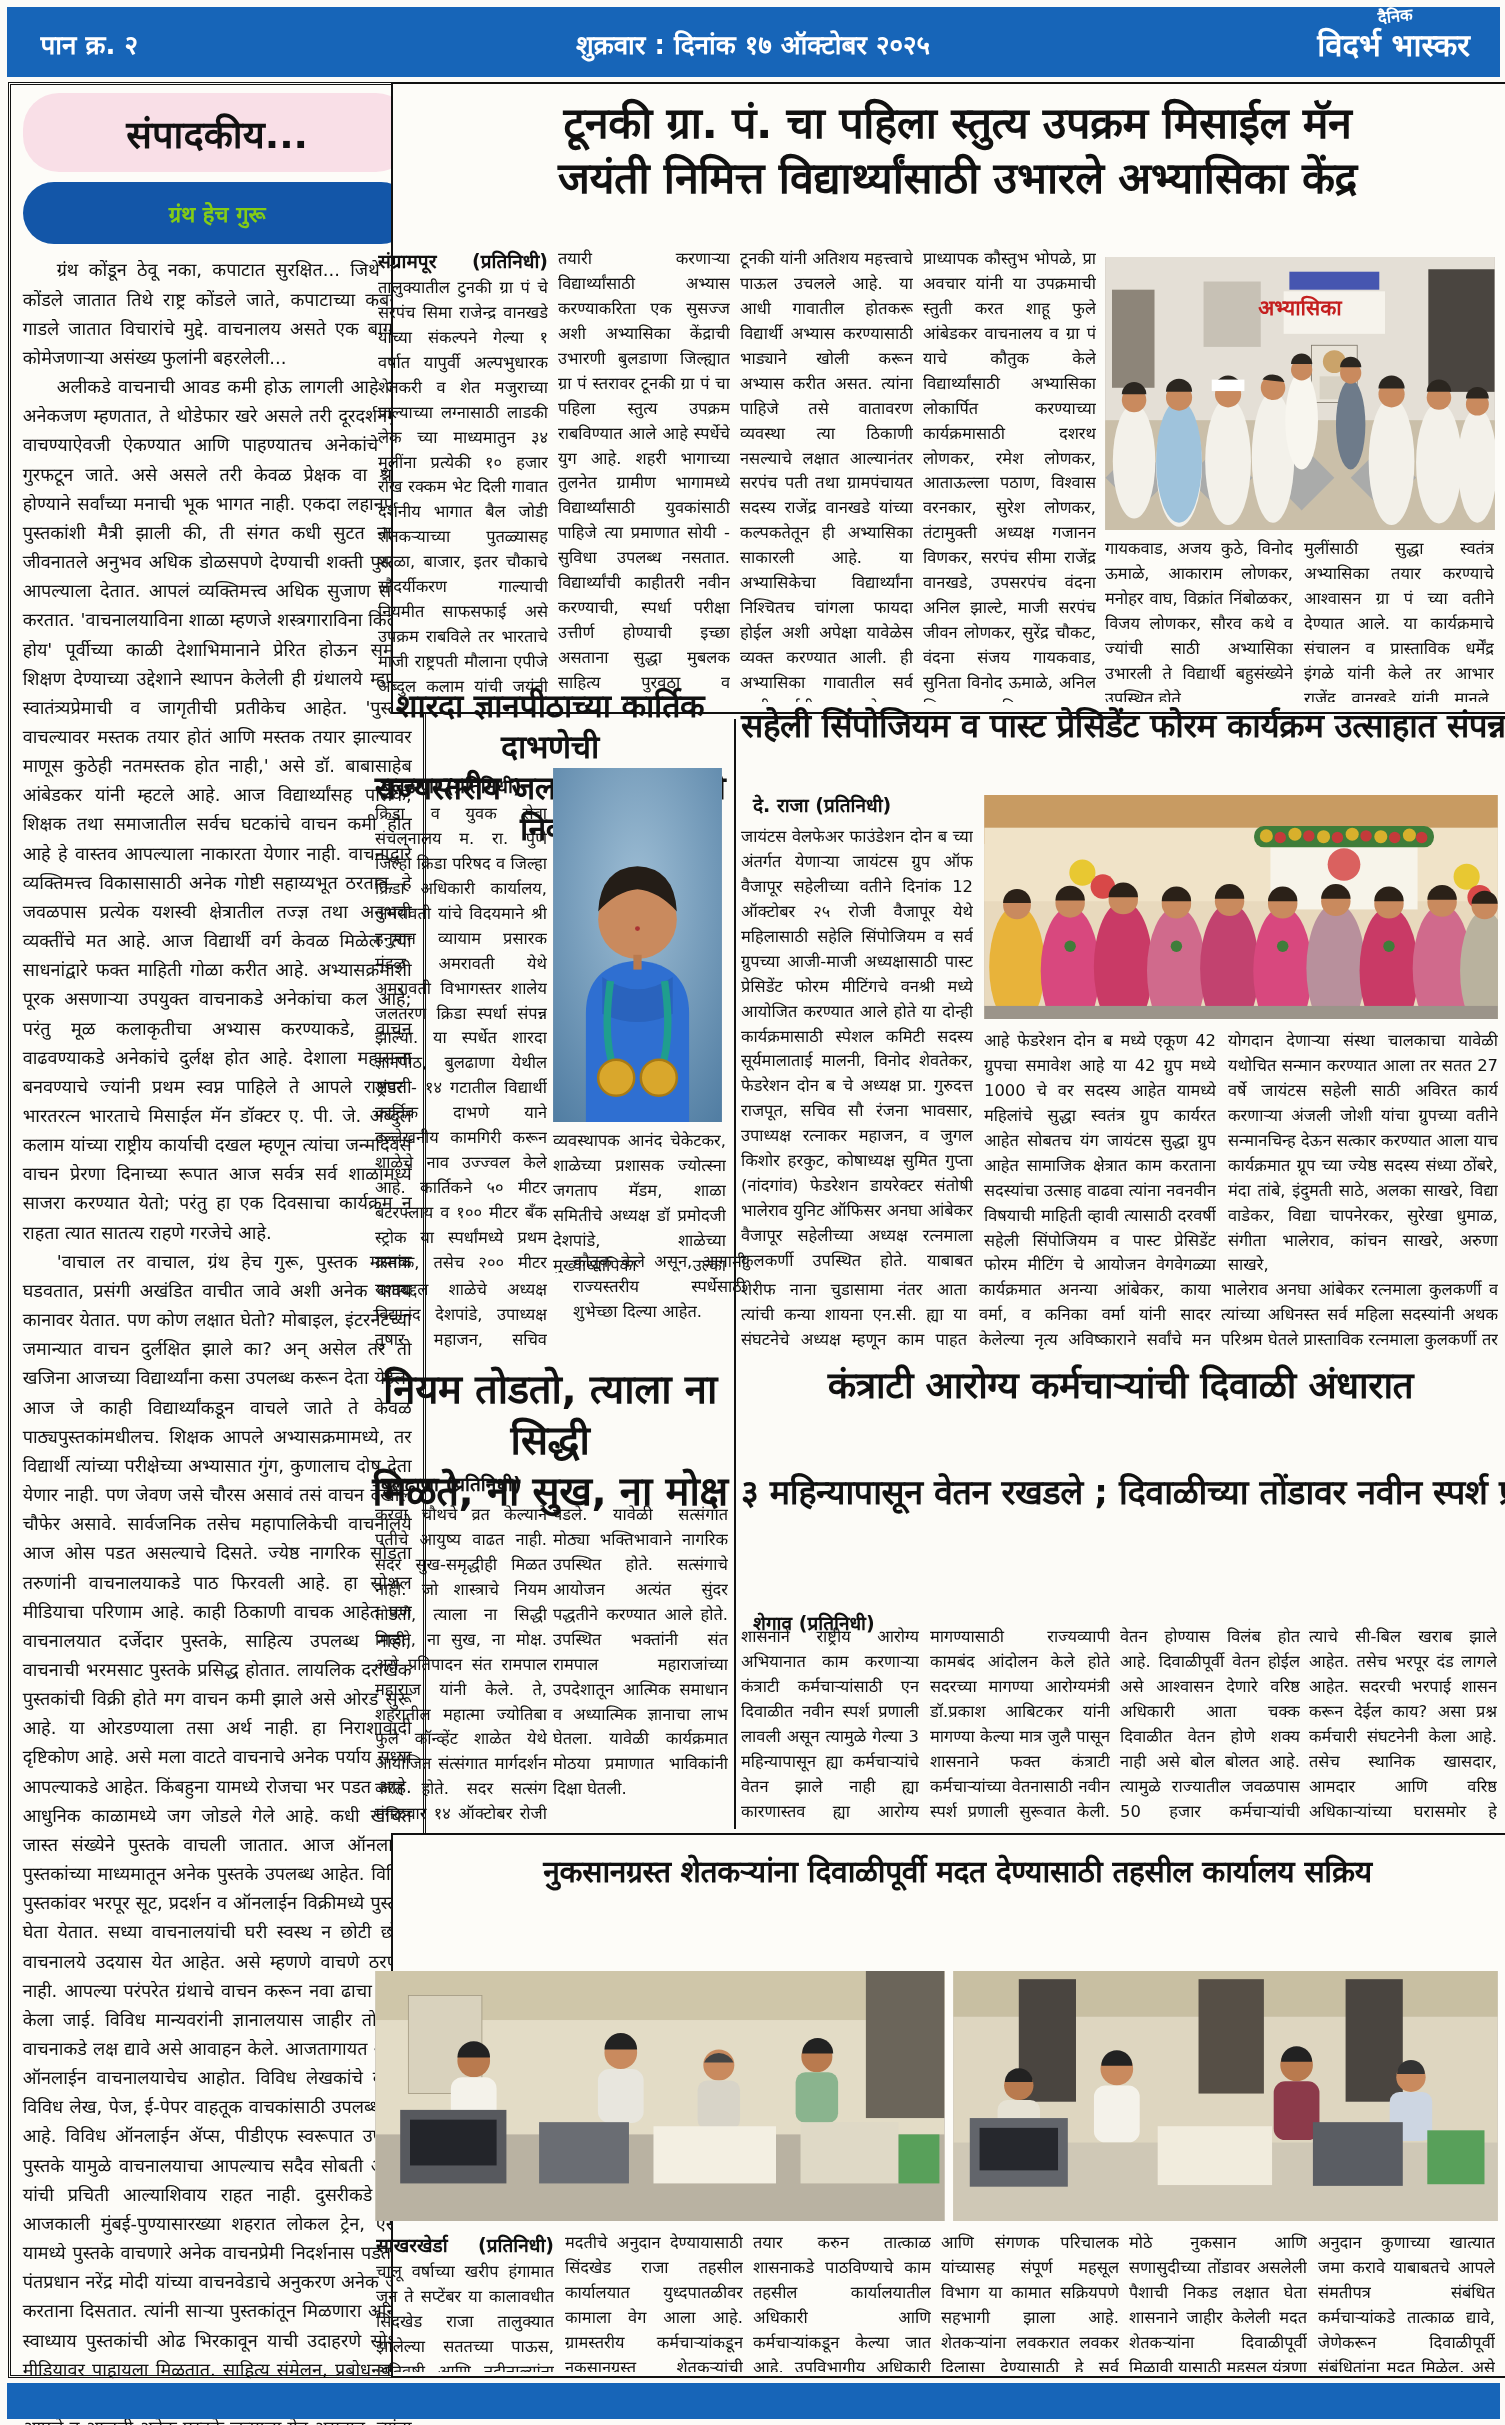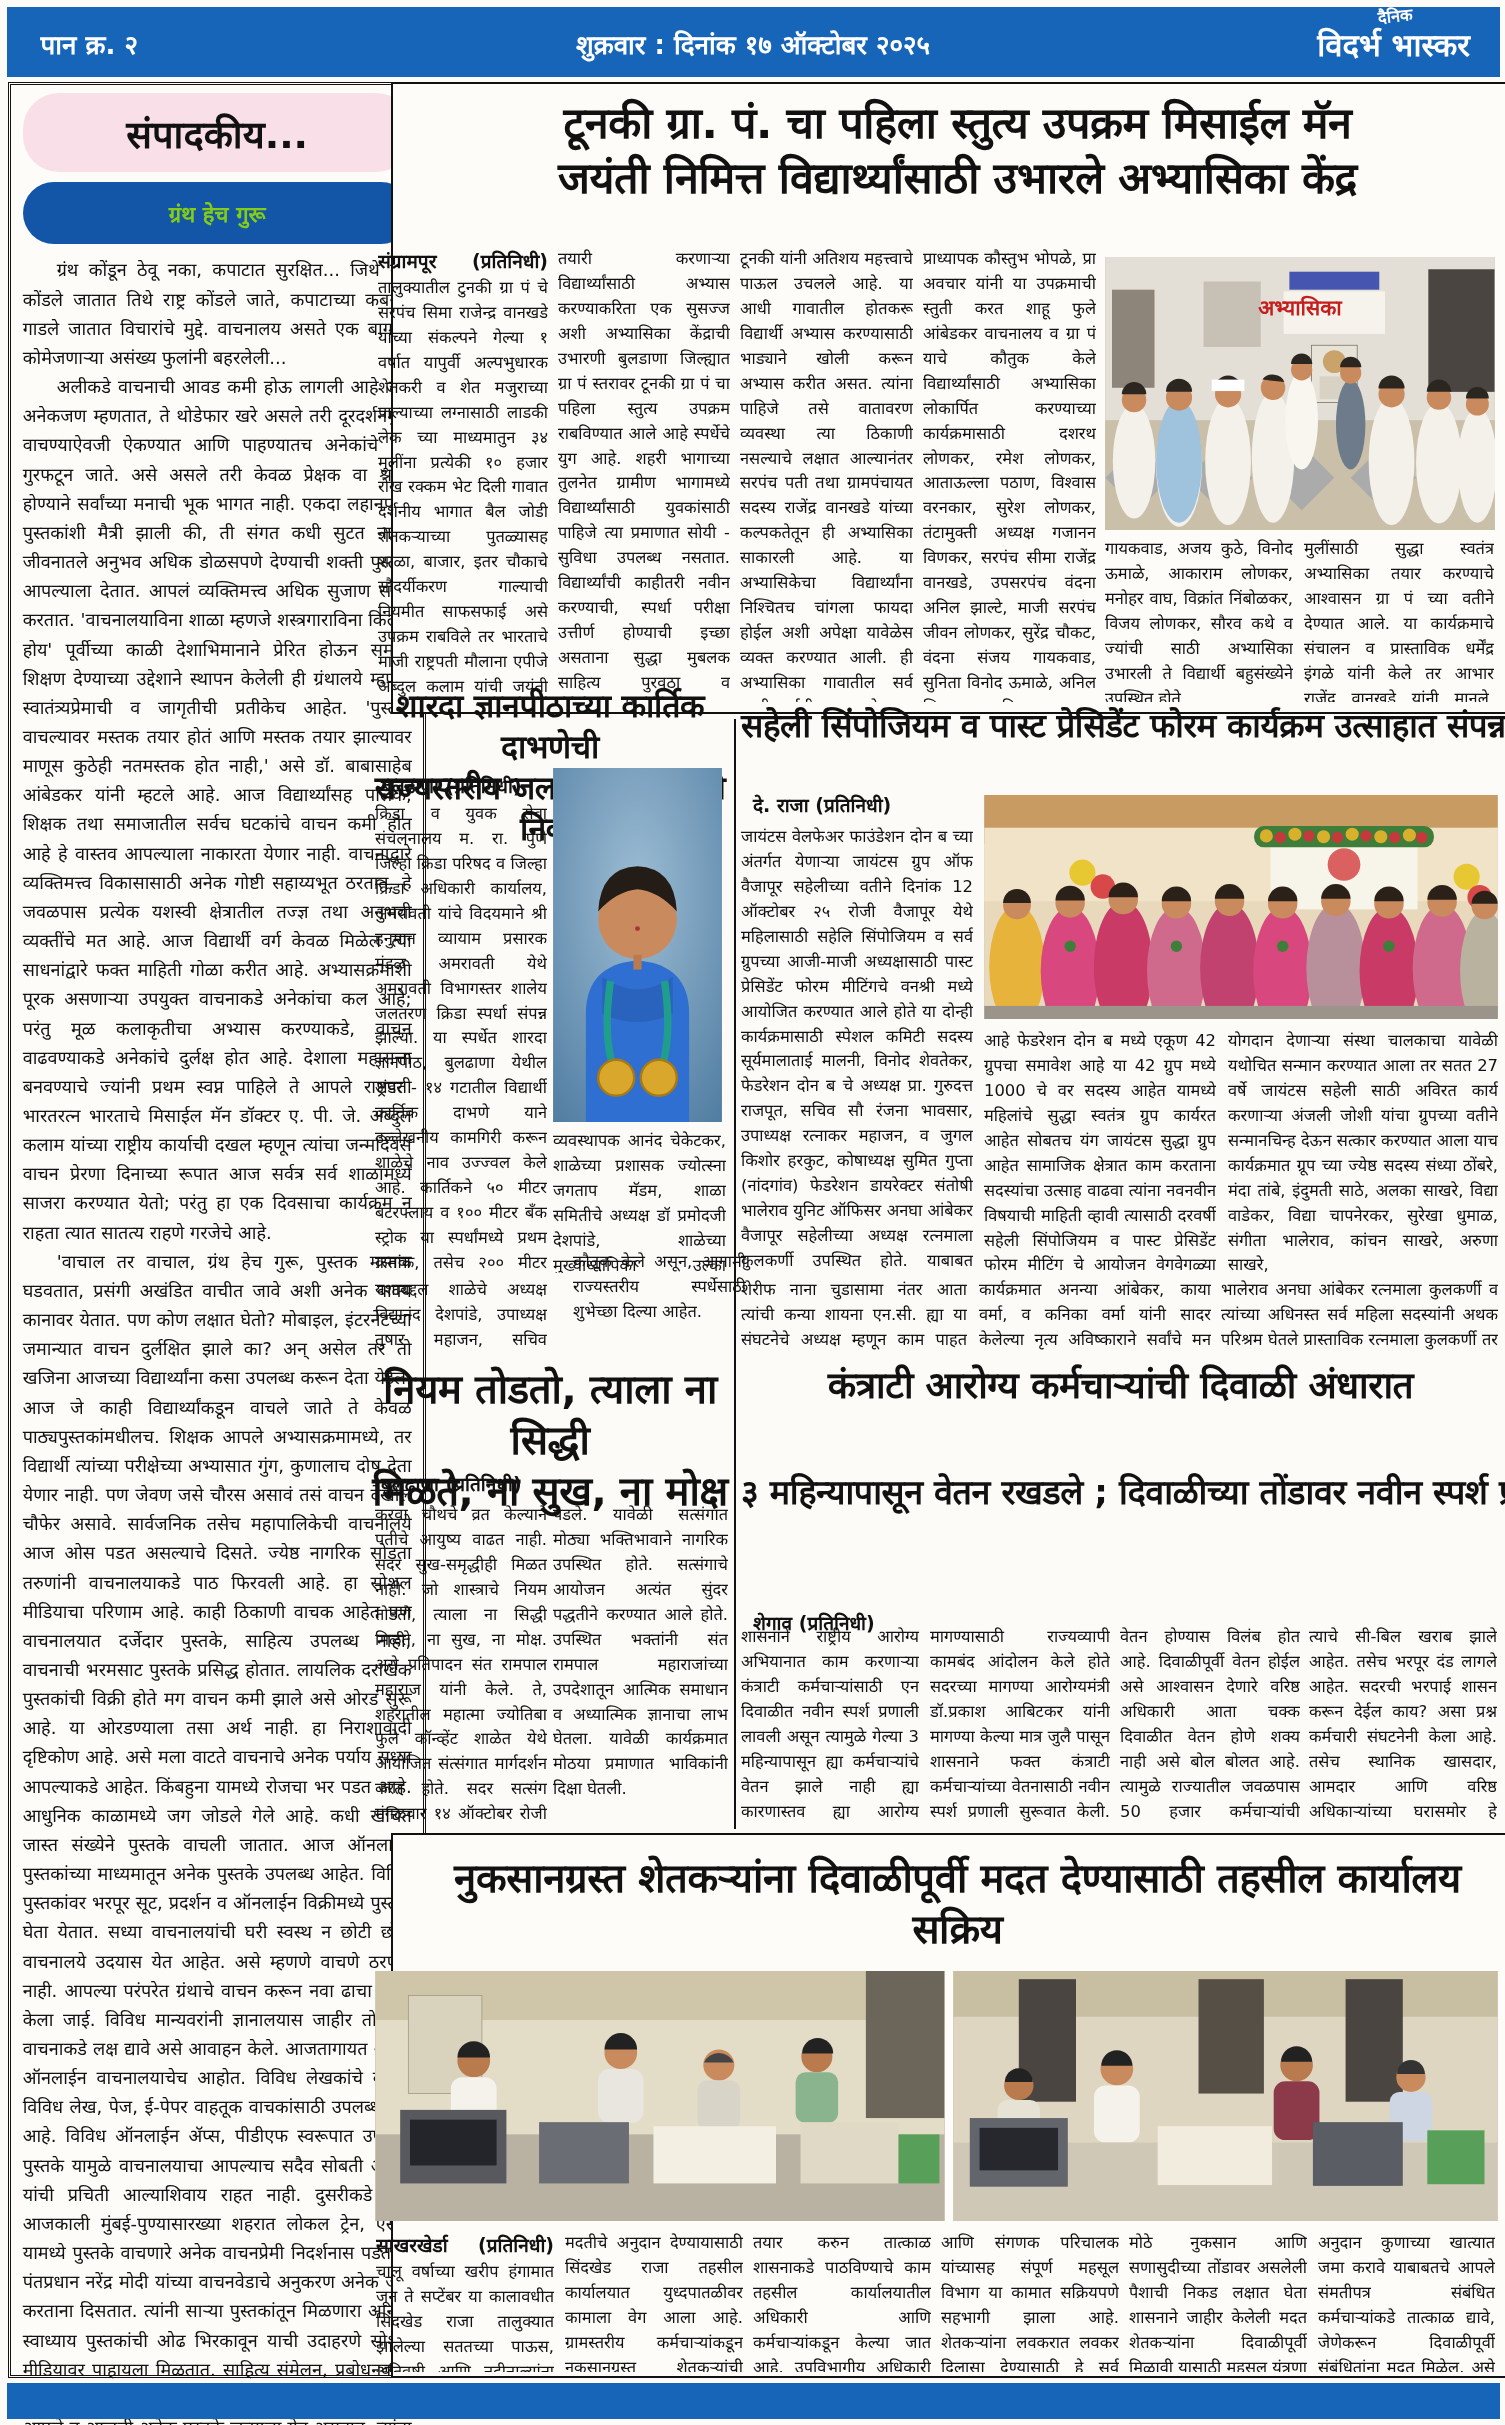--- a/index.html
+++ b/index.html
@@ -259,21 +259,21 @@
 
   <div class="abs headline" style="left:741px;top:1362px;width:759px;font-size:37px;white-space:nowrap;">कंत्राटी आरोग्य कर्मचाऱ्यांची दिवाळी अंधारात</div>
   <div class="abs headline" style="left:741px;top:1471px;width:759px;font-size:34px;white-space:nowrap;">३ महिन्यापासून वेतन रखडले ; दिवाळीच्या तोंडावर नवीन स्पर्श प्रणाली</div>
   <div class="abs byline" style="left:753px;top:1594px;margin-top:16px;">शेगाव (प्रतिनिधी)</div>
   <div class="abs colx" style="left:741px;top:1625px;width:178px;height:201px;">शासनाने राष्ट्रीय आरोग्य अभियानात काम करणाऱ्या कंत्राटी कर्मचाऱ्यांसाठी एन दिवाळीत नवीन स्पर्श प्रणाली लावली असून त्यामुळे गेल्या 3 महिन्यापासून ह्या कर्मचाऱ्यांचे वेतन झाले नाही ह्या कारणास्तव ह्या आरोग्य कर्मचाऱ्याची दिवाळी अंधारात जाणार आहे. 2 महिन्या पहिले एनएचएम कर्मचाऱ्यांनी विविध</div>
   <div class="abs colx" style="left:930px;top:1625px;width:180px;height:201px;">मागण्यासाठी राज्यव्यापी कामबंद आंदोलन केले होते सदरच्या मागण्या आरोग्यमंत्री डॉ.प्रकाश आबिटकर यांनी मागण्या केल्या मात्र जुलै पासून शासनाने फक्त कंत्राटी कर्मचाऱ्यांच्या वेतनासाठी नवीन स्पर्श प्रणाली सुरूवात केली. ह्या प्रणालीचे लेखापाल यांचे प्रशिक्षण 10 ऑक्टोबर रोजी पार पडले शासनाने अनुदानही तात्काळ मंजुर केले मात्र ही प्रणाली नवीन असल्यामुळे यातून</div>
   <div class="abs colx" style="left:1120px;top:1625px;width:180px;height:201px;">वेतन होण्यास विलंब होत आहे. दिवाळीपूर्वी वेतन होईल असे आश्वासन देणारे वरिष्ठ अधिकारी आता चक्क दिवाळीत वेतन होणे शक्य नाही असे बोल बोलत आहे. त्यामुळे राज्यातील जवळपास 50 हजार कर्मचाऱ्यांची दिवाळी अंधारात जाणार आहे. त्याच बरोबर गेल्या 3 महिन्यापासून ह्या कर्मचाऱ्यांचे वेतन रखडल्यामुळे त्यांचे बँकेचे हफ्ते थकले असून</div>
   <div class="abs colx" style="left:1309px;top:1625px;width:188px;height:201px;">त्याचे सी-बिल खराब झाले आहेत. तसेच भरपूर दंड लागले आहेत. सदरची भरपाई शासन करून देईल काय? असा प्रश्न कर्मचारी संघटनेनी केला आहे. तसेच स्थानिक खासदार, आमदार आणि वरिष्ठ अधिकाऱ्यांच्या घरासमोर हे कर्मचारी धनत्रयोदशी, लक्ष्मीपूजनाच्या दिवशी ठेचा भाकर खाऊन शासनाचा निषेध करणार आहेत.</div>
 
   <div class="abs box" style="left:368px;top:1833px;width:1133px;height:545px;">
-    <div class="headline" style="margin:18px 24.6px 0;font-size:40px;">नुकसानग्रस्त शेतकऱ्यांना दिवाळीपूर्वी मदत देण्यासाठी तहसील कार्यालय सक्रिय</div>
+    <div class="headline" style="margin:18px 24.6px 0;font-size:30px;">नुकसानग्रस्त शेतकऱ्यांना दिवाळीपूर्वी मदत देण्यासाठी तहसील कार्यालय सक्रिय</div>
   </div>
 
   <div class="abs photo" style="left:375px;top:1971px;width:570px;height:250px;">
     <svg width="570" height="250" viewBox="0 0 696 306">
       <rect width="696" height="306" fill="#e3dcc6"></rect>
       <rect x="0" y="0" width="696" height="60" fill="#cfc6a9"></rect>
       <rect x="600" y="0" width="96" height="180" fill="#6b655a"></rect>
       <rect x="40" y="30" width="90" height="120" fill="#d9d2bd" stroke="#a39a82"></rect>
       <g>
         <circle cx="120" cy="110" r="20" fill="#b97a4e"></circle>

